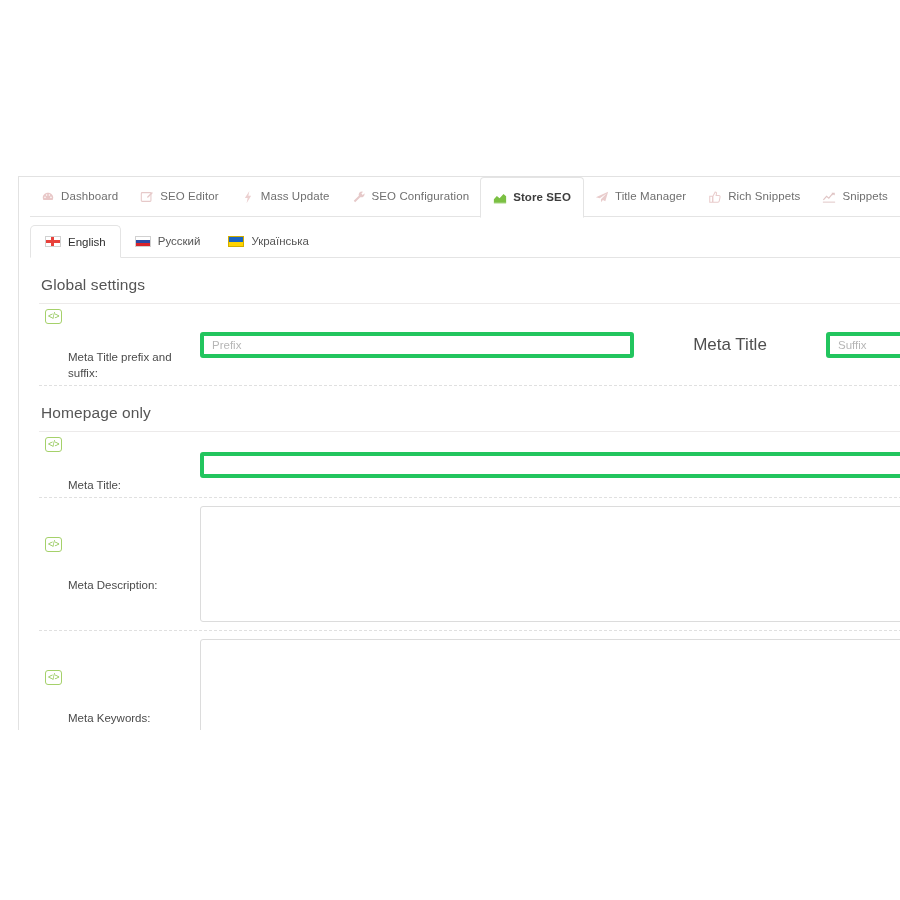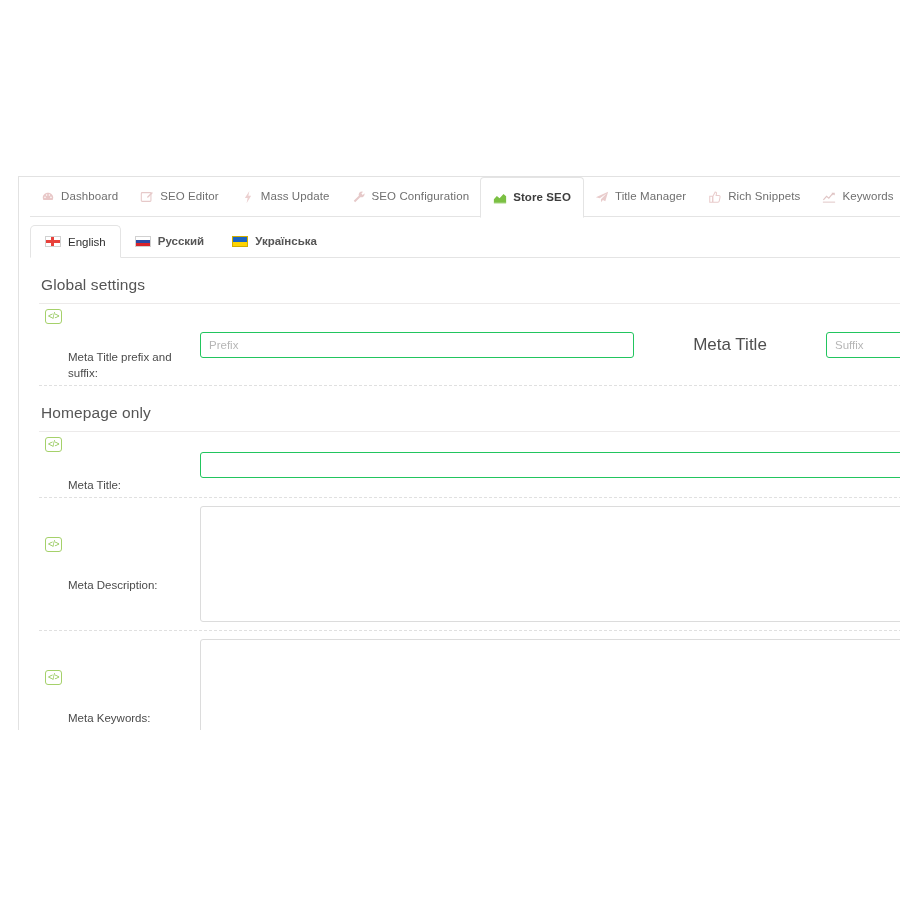--- a/index.html
+++ b/index.html
@@ -98,21 +98,20 @@
     display: inline-flex;
     align-items: center;
     gap: 7px;
     height: 32px;
     padding: 0 14px;
     font-size: 11.5px;
     color: #555;
     vertical-align: top;
     cursor: pointer;
     position: relative;
-    font-weight: bold;
   }
   .ltab.active {
     color: #2f2f2f;
     font-weight: normal;
     background: #ffffff;
     border: 1px solid #e4e4e4;
     border-bottom: 1px solid #ffffff;
     border-top-left-radius: 5px;
     border-top-right-radius: 5px;
     height: 33px;
@@ -197,21 +196,21 @@
     flex: 1;
     padding: 8px 0 8px 0;
     display: flex;
     align-items: center;
     gap: 0;
     min-width: 0;
   }
 
   .inp {
     height: 26px;
-    border: 1px solid #22c55e;
+    border: 4px solid #22c55e;
     border-radius: 3px;
     background: #ffffff;
     font-size: 11.5px;
     color: #444;
     padding: 0 8px;
     font-family: "Liberation Sans", sans-serif;
     outline: none;
   }
   .inp::placeholder { color: #b6b6b6; }
   .inp-prefix { width: 434px; flex: none; }
@@ -318,21 +317,21 @@
       </div>
 
       <div class="mtab">
         <span class="ticon">
           <svg viewBox="0 0 16 16">
               <path fill="none" stroke="#e0c5c5" stroke-width="1.3" d="M1.6 11.4l3.6-4.1 2.6 2.1 4.8-5.7"></path>
               <path fill="#e0c5c5" d="M11 3.2h3.6v3.2l-1.2-1.2-1.2 1.2z"></path>
               <rect x="1" y="13.3" width="14" height="1.1" fill="#e0c5c5"></rect>
             </svg>
         </span>
-        <span class="lbl">Keywords</span>
+        <span class="lbl">Snippets</span>
       </div>
 
       
 
       
 
     </div>
 
     <div class="lang-wrap">
 

